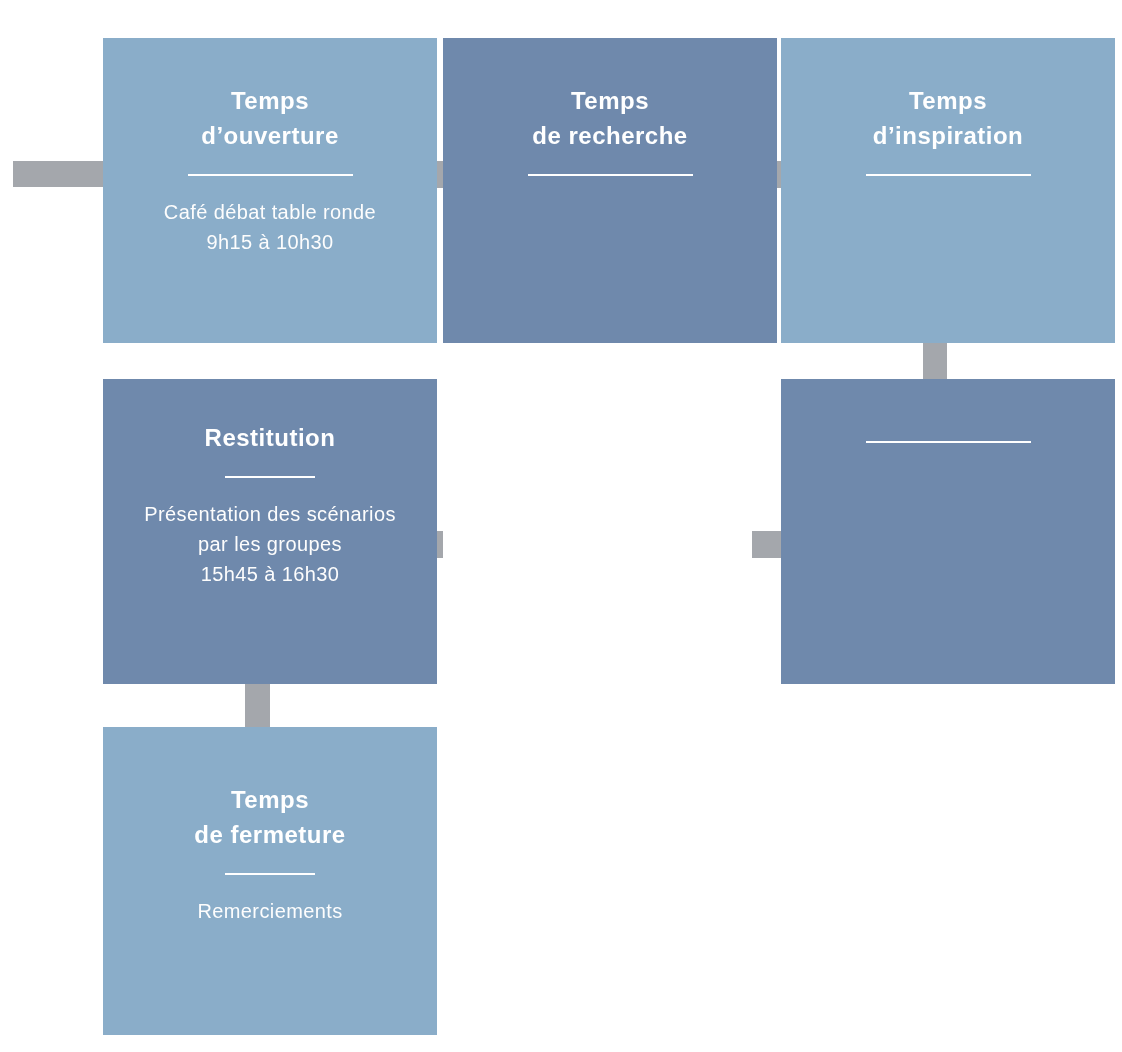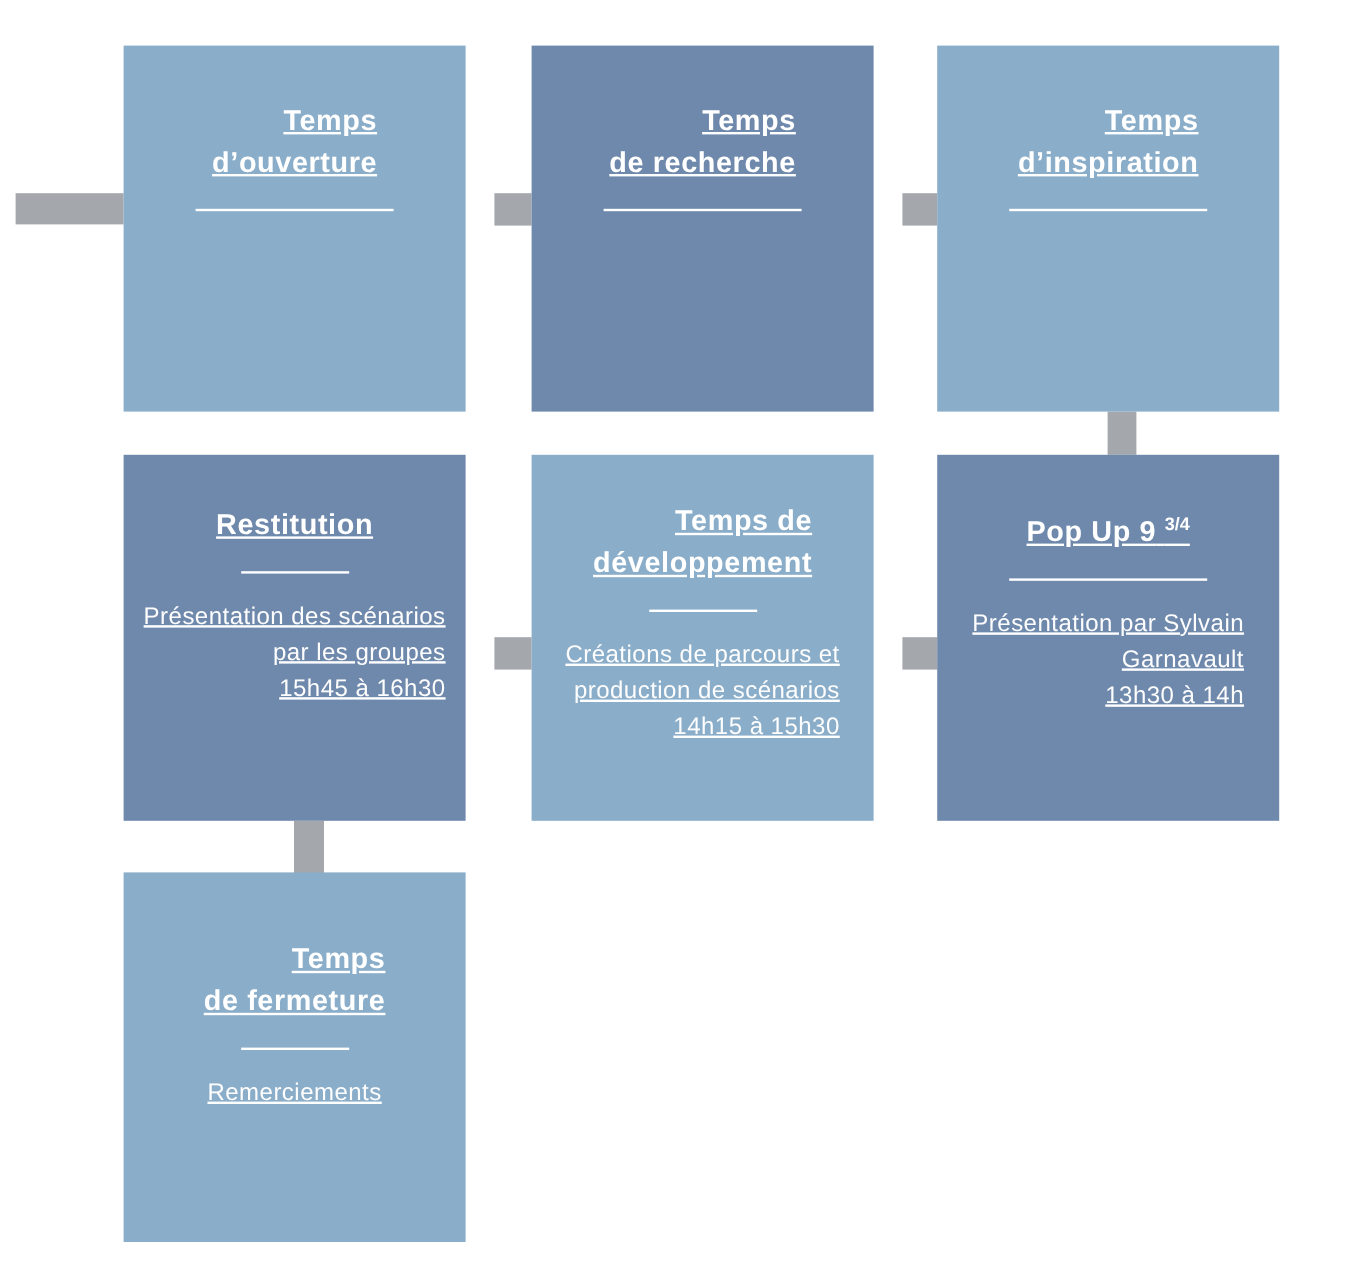--- a/index.html
+++ b/index.html
@@ -10,29 +10,28 @@
   }
   .stage {
     position: relative;
     width: 1122px;
     height: 1052px;
     background: #ffffff;
     overflow: hidden;
   }
   .box {
     position: absolute;
-    width: 285px;
+    width: 334px;
     height: 305px;
     display: flex;
     flex-direction: column;
     align-items: center;
     box-sizing: border-box;
-    text-align: right;
+    text-align: center;
     color: #ffffff;
-    text-decoration: underline;
   }
   .box.light { background: #8aadc9; }
   .box.dark  { background: #6f89ac; }
   .box-title {
     font-size: 24px;
     line-height: 35px;
     font-weight: 700;
     letter-spacing: 0.5px;
     white-space: pre-line;
     color: #ffffff;
@@ -79,20 +78,22 @@
   <div class="connector" style="left:752px; top:161px; width:29px; height:27px;"></div>
   <div class="connector" style="left:923px; top:343px; width:24px; height:36px;"></div>
   <div class="connector" style="left:412px; top:531px; width:31px; height:27px;"></div>
   <div class="connector" style="left:752px; top:531px; width:29px; height:27px;"></div>
   <div class="connector" style="left:245px; top:684px; width:25px; height:45px;"></div>
 
   <div class="box light pt45" style="left:103px; top:38px;">
     <div class="box-title">Temps
 d’ouverture</div>
     <div class="divider wide"></div>
+    <div class="box-body">Café débat table ronde
+9h15 à 10h30</div>
   </div>
 
   <div class="box dark pt45" style="left:443px; top:38px;">
     <div class="box-title">Temps
 de recherche</div>
     <div class="divider wide"></div>
   </div>
 
   <div class="box light pt45" style="left:781px; top:38px;">
     <div class="box-title">Temps
@@ -101,35 +102,23 @@
   </div>
 
   <div class="box dark pt76" style="left:103px; top:379px;">
     <div class="box-title">Restitution</div>
     <div class="divider narrow"></div>
     <div class="box-body">Présentation des scénarios
 par les groupes
 15h45 à 16h30</div>
   </div>
 
-  <div class="box light pt38" style="left:443px; top:379px;">
-    <div class="box-title">Temps de
-développement</div>
-    <div class="divider narrow"></div>
-    <div class="box-body">Créations de parcours et
-production de scénarios
-14h15 à 15h30</div>
-  </div>
 
   <div class="box dark pt76" style="left:781px; top:379px;">
-    <div class="box-title"><span>Pop Up 9</span> <sup>3/4</sup></div>
     <div class="divider wide"></div>
-    <div class="box-body">Présentation par Sylvain
-Garnavault
-13h30 à 14h</div>
   </div>
 
   <div class="box light pt55" style="left:103px; top:727px; height:308px;">
     <div class="box-title">Temps
 de fermeture</div>
     <div class="divider narrow"></div>
     <div class="box-body">Remerciements</div>
   </div>
 
 </div>

